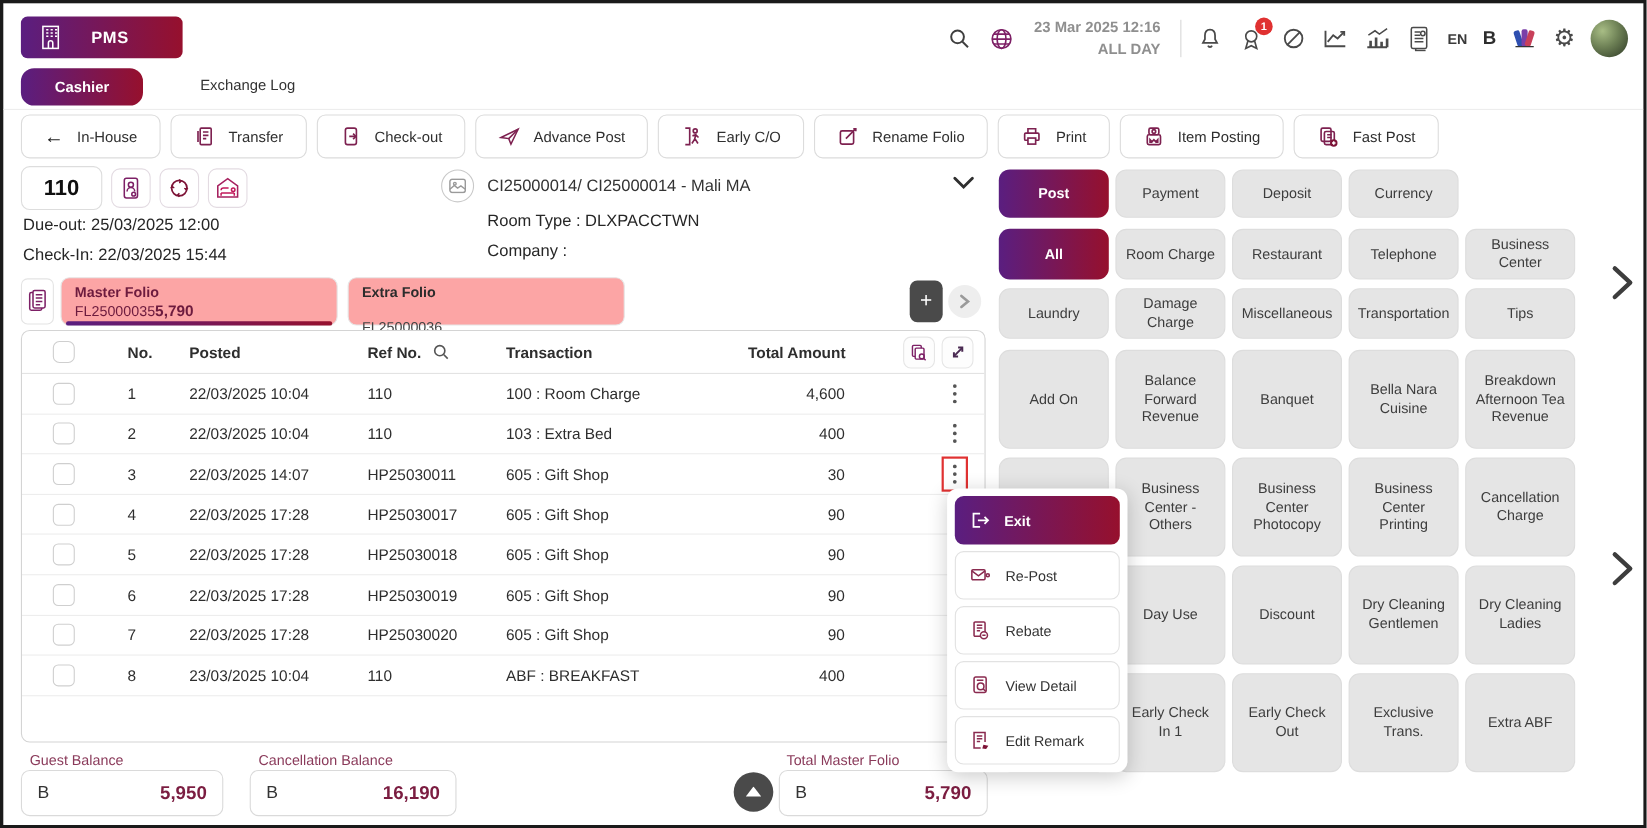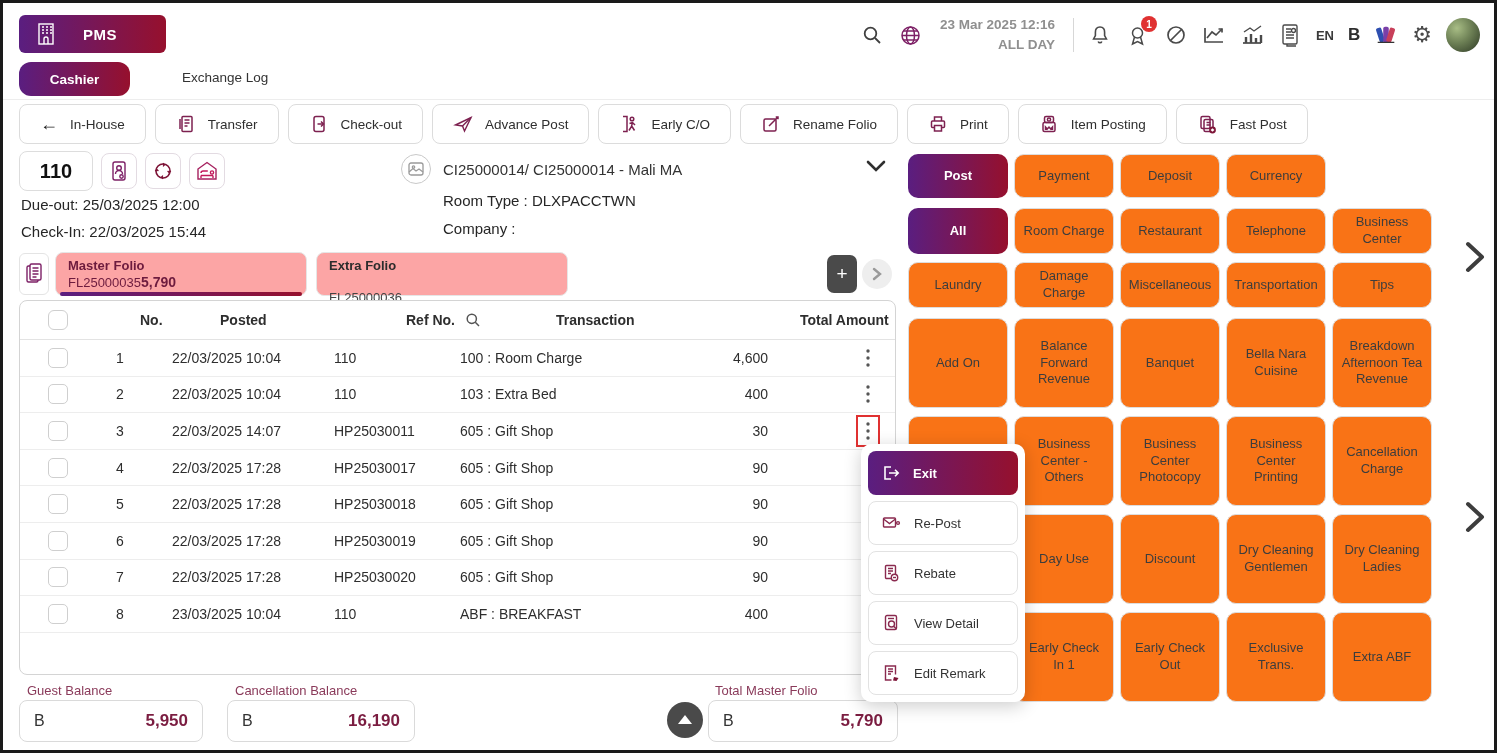--- a/index.html
+++ b/index.html
@@ -75,21 +75,21 @@
   .add-folio { position:absolute; left:824px; top:252px; width:30px; height:38px; background:#4a4a4a;
     border-radius:7px; color:#fff; font-size:19px; display:flex; align-items:center; justify-content:center; cursor:pointer; }
   .next-folio { position:absolute; left:859px; top:256px; width:30px; height:30px; background:#eeeeee;
     border-radius:50%; display:flex; align-items:center; justify-content:center; cursor:pointer; }
 
   
   .table-card { position:absolute; left:16px; top:297px; width:877px; height:375px;
     border:1px solid #d4d4d4; border-radius:8px; background:#fff; overflow:hidden; }
   .trow { display:grid; grid-template-columns:84px 56px 162px 126px 220px 102px 1fr;
     align-items:center; height:36.6px; border-bottom:1px solid #ededed; }
-  .trow.head { height:39px; border-bottom:1px solid #e3e3e3; font-weight:600; color:#222;gap:24px; }
+  .trow.head { height:39px; border-bottom:1px solid #e3e3e3; font-weight:600; color:#222; }
   .trow .cell { font-size:14px; color:#2e2e2e; padding-left:12px; white-space:nowrap; }
   .trow.head .cell { font-size:14px; }
   .cell.amt { text-align:right; padding-right:2px; }
   .cb { width:20px; height:20px; border:1.5px solid #cfcfcf; border-radius:5px; margin-left:28px; background:#fff; cursor:pointer; }
   .kebab-wrap { justify-self:end; margin-right:15px; width:24px; height:32px;
     display:flex; align-items:center; justify-content:center; cursor:pointer; }
   .kebab-wrap.hl { border:2px solid #e03131; }
   .head-icons { justify-self:end; margin-right:10px; display:flex; gap:6px; }
   .hic { width:29px; height:29px; border:1px solid #e6e6e6; border-radius:7px; background:#fdfdfd;
     display:flex; align-items:center; justify-content:center; cursor:pointer; }
@@ -100,21 +100,21 @@
   .bal-box { position:absolute; height:42px; border:1px solid #dadada; border-radius:8px; background:#fff;
     display:flex; align-items:center; justify-content:space-between; padding:0 14px; }
   .bal-cur { font-size:16px; color:#333; }
   .bal-val { font-size:17px; font-weight:bold; color:#7b1d41; }
   .collapse-btn { position:absolute; left:664px; top:699px; width:36px; height:36px; border-radius:50%;
     background:#4a4a4a; display:flex; align-items:center; justify-content:center; cursor:pointer; }
 
   
   .rp { position:absolute; left:905px; top:151px; width:524px; }
   .rp-grid { display:grid; grid-template-columns:repeat(5,100px); gap:8px 6px; margin-bottom:10px; }
-  .rp-btn { background:#f97316; border:1px solid #ddd; border-radius:10px; min-height:44px;
+  .rp-btn { background:#e5e5e5; border:1px solid #ddd; border-radius:10px; min-height:44px;
     display:flex; align-items:center; justify-content:center; text-align:center;
     font-size:13px; color:#3d3d3d; padding:4px 7px; line-height:1.3; cursor:pointer; }
   .rp-btn.grad { background:linear-gradient(90deg,#5a1e80,#96102d); color:#fff; border:none; font-weight:600; }
   .rp-grid.cats .rp-btn { min-height:46px; }
   .rp-grid.items .rp-btn { min-height:90px; }
   .pg-chev { position:absolute; left:1458px; cursor:pointer; }
 
   
   .ctx { position:absolute; left:858px; top:441px; width:164px; background:#fff; border-radius:10px;
     box-shadow:0 4px 18px rgba(0,0,0,.2); padding:7px; z-index:30; }

